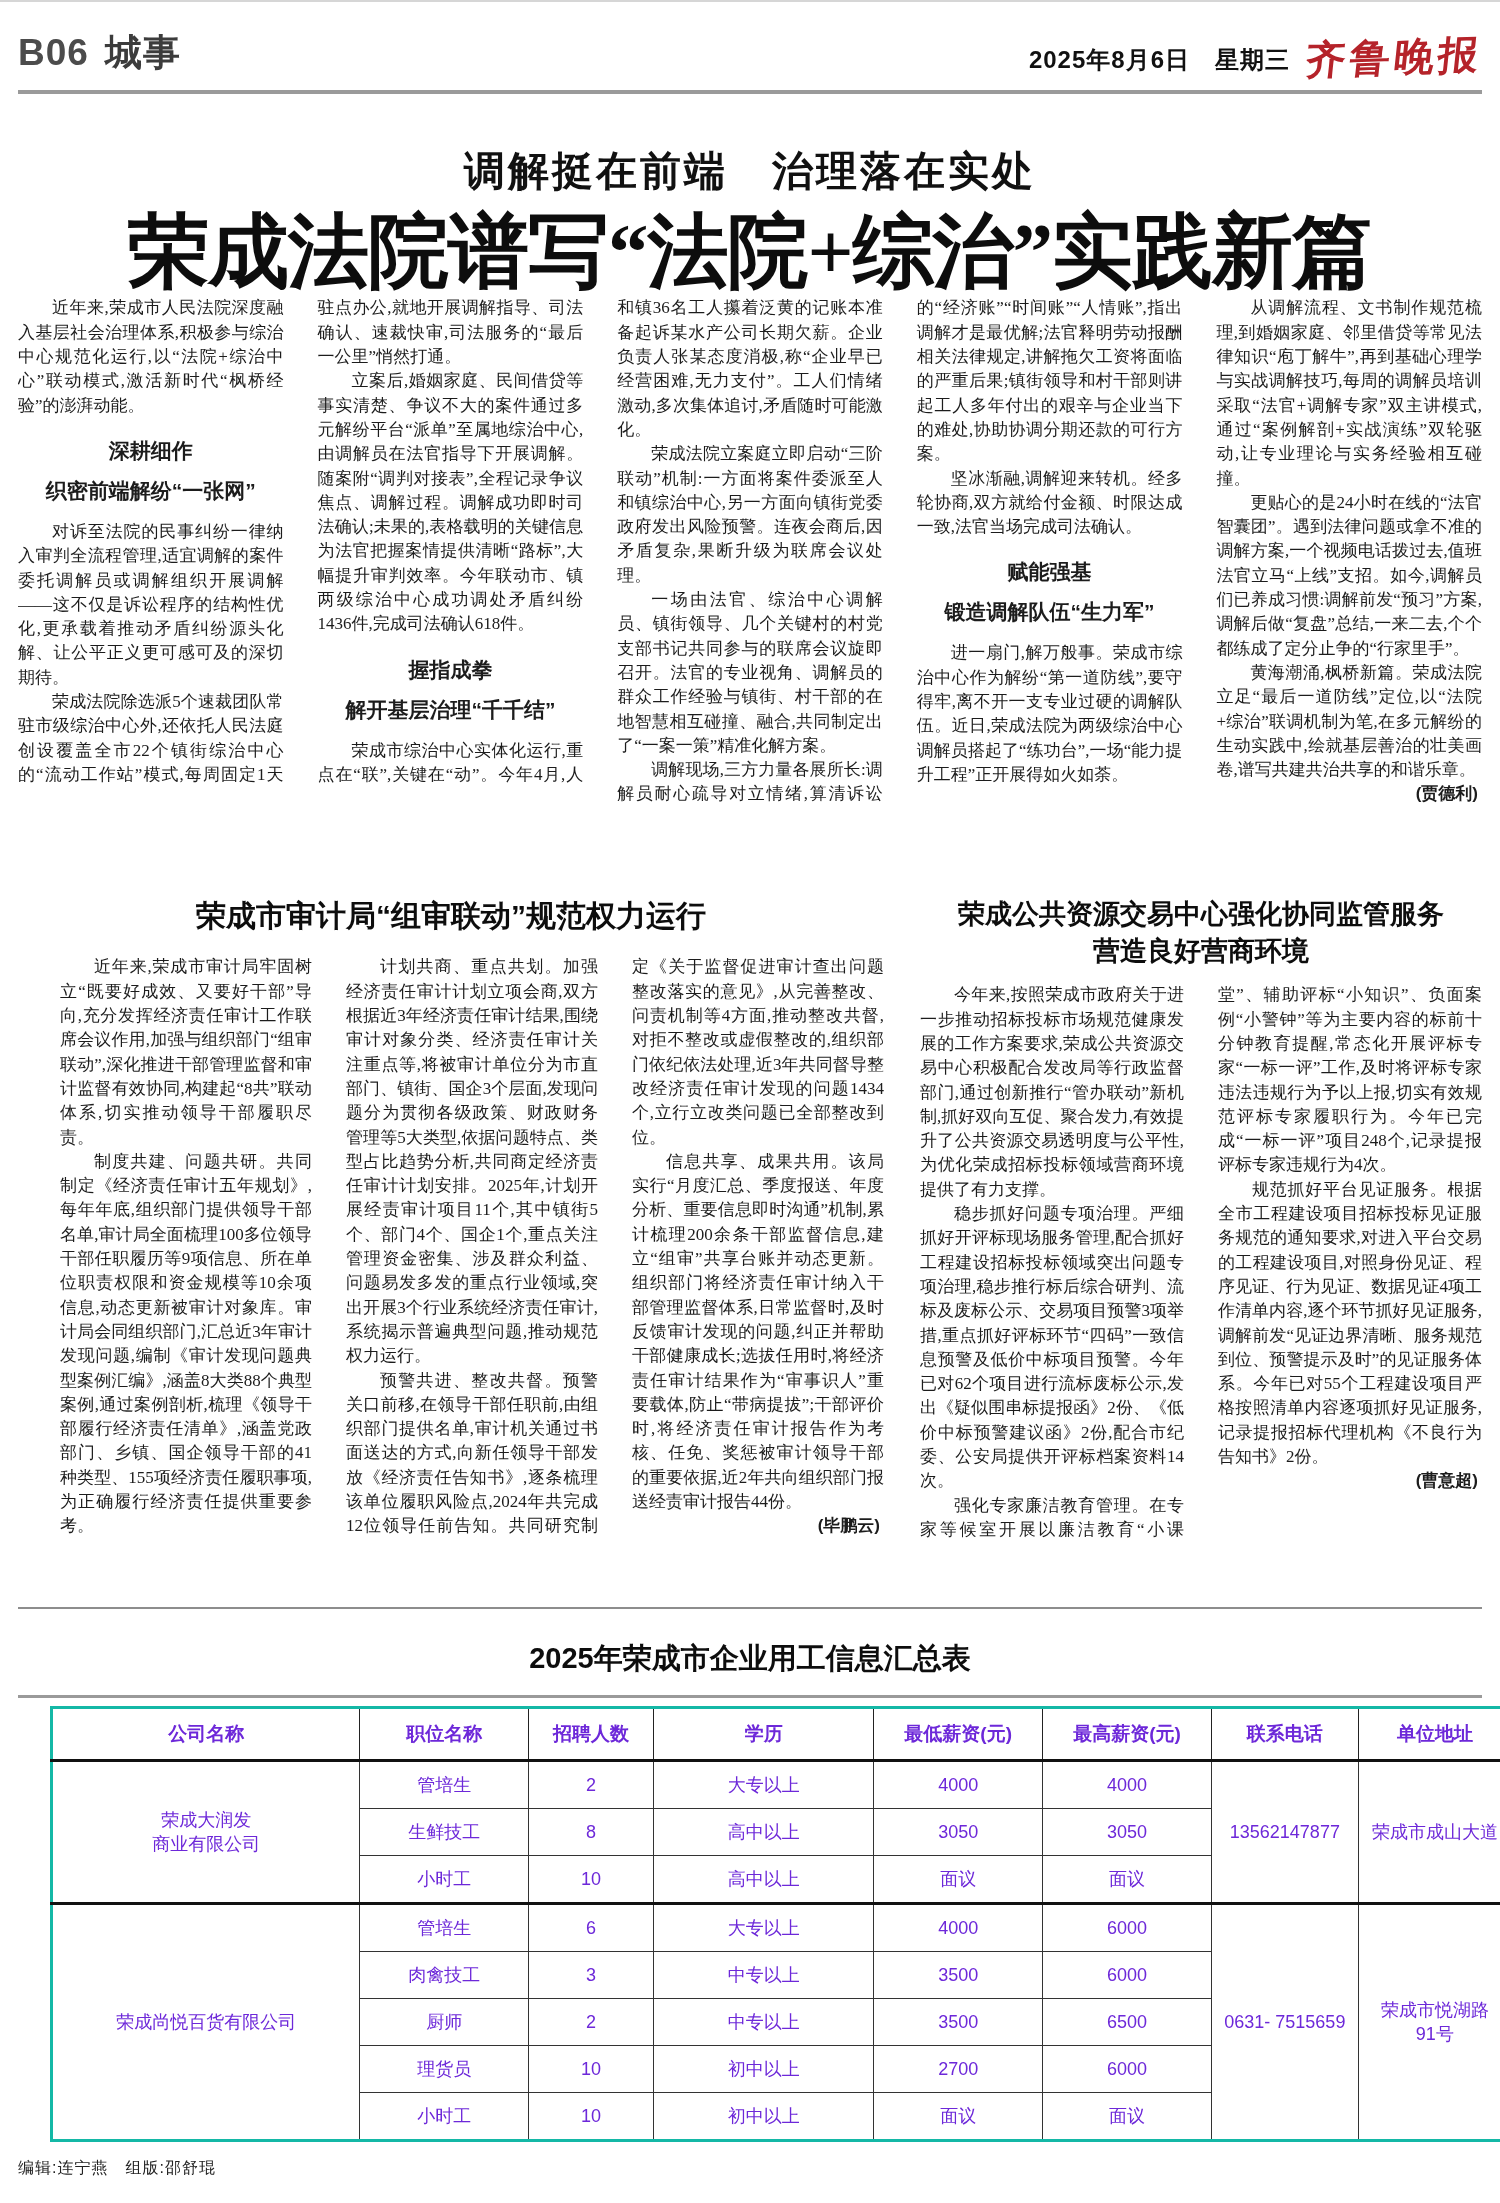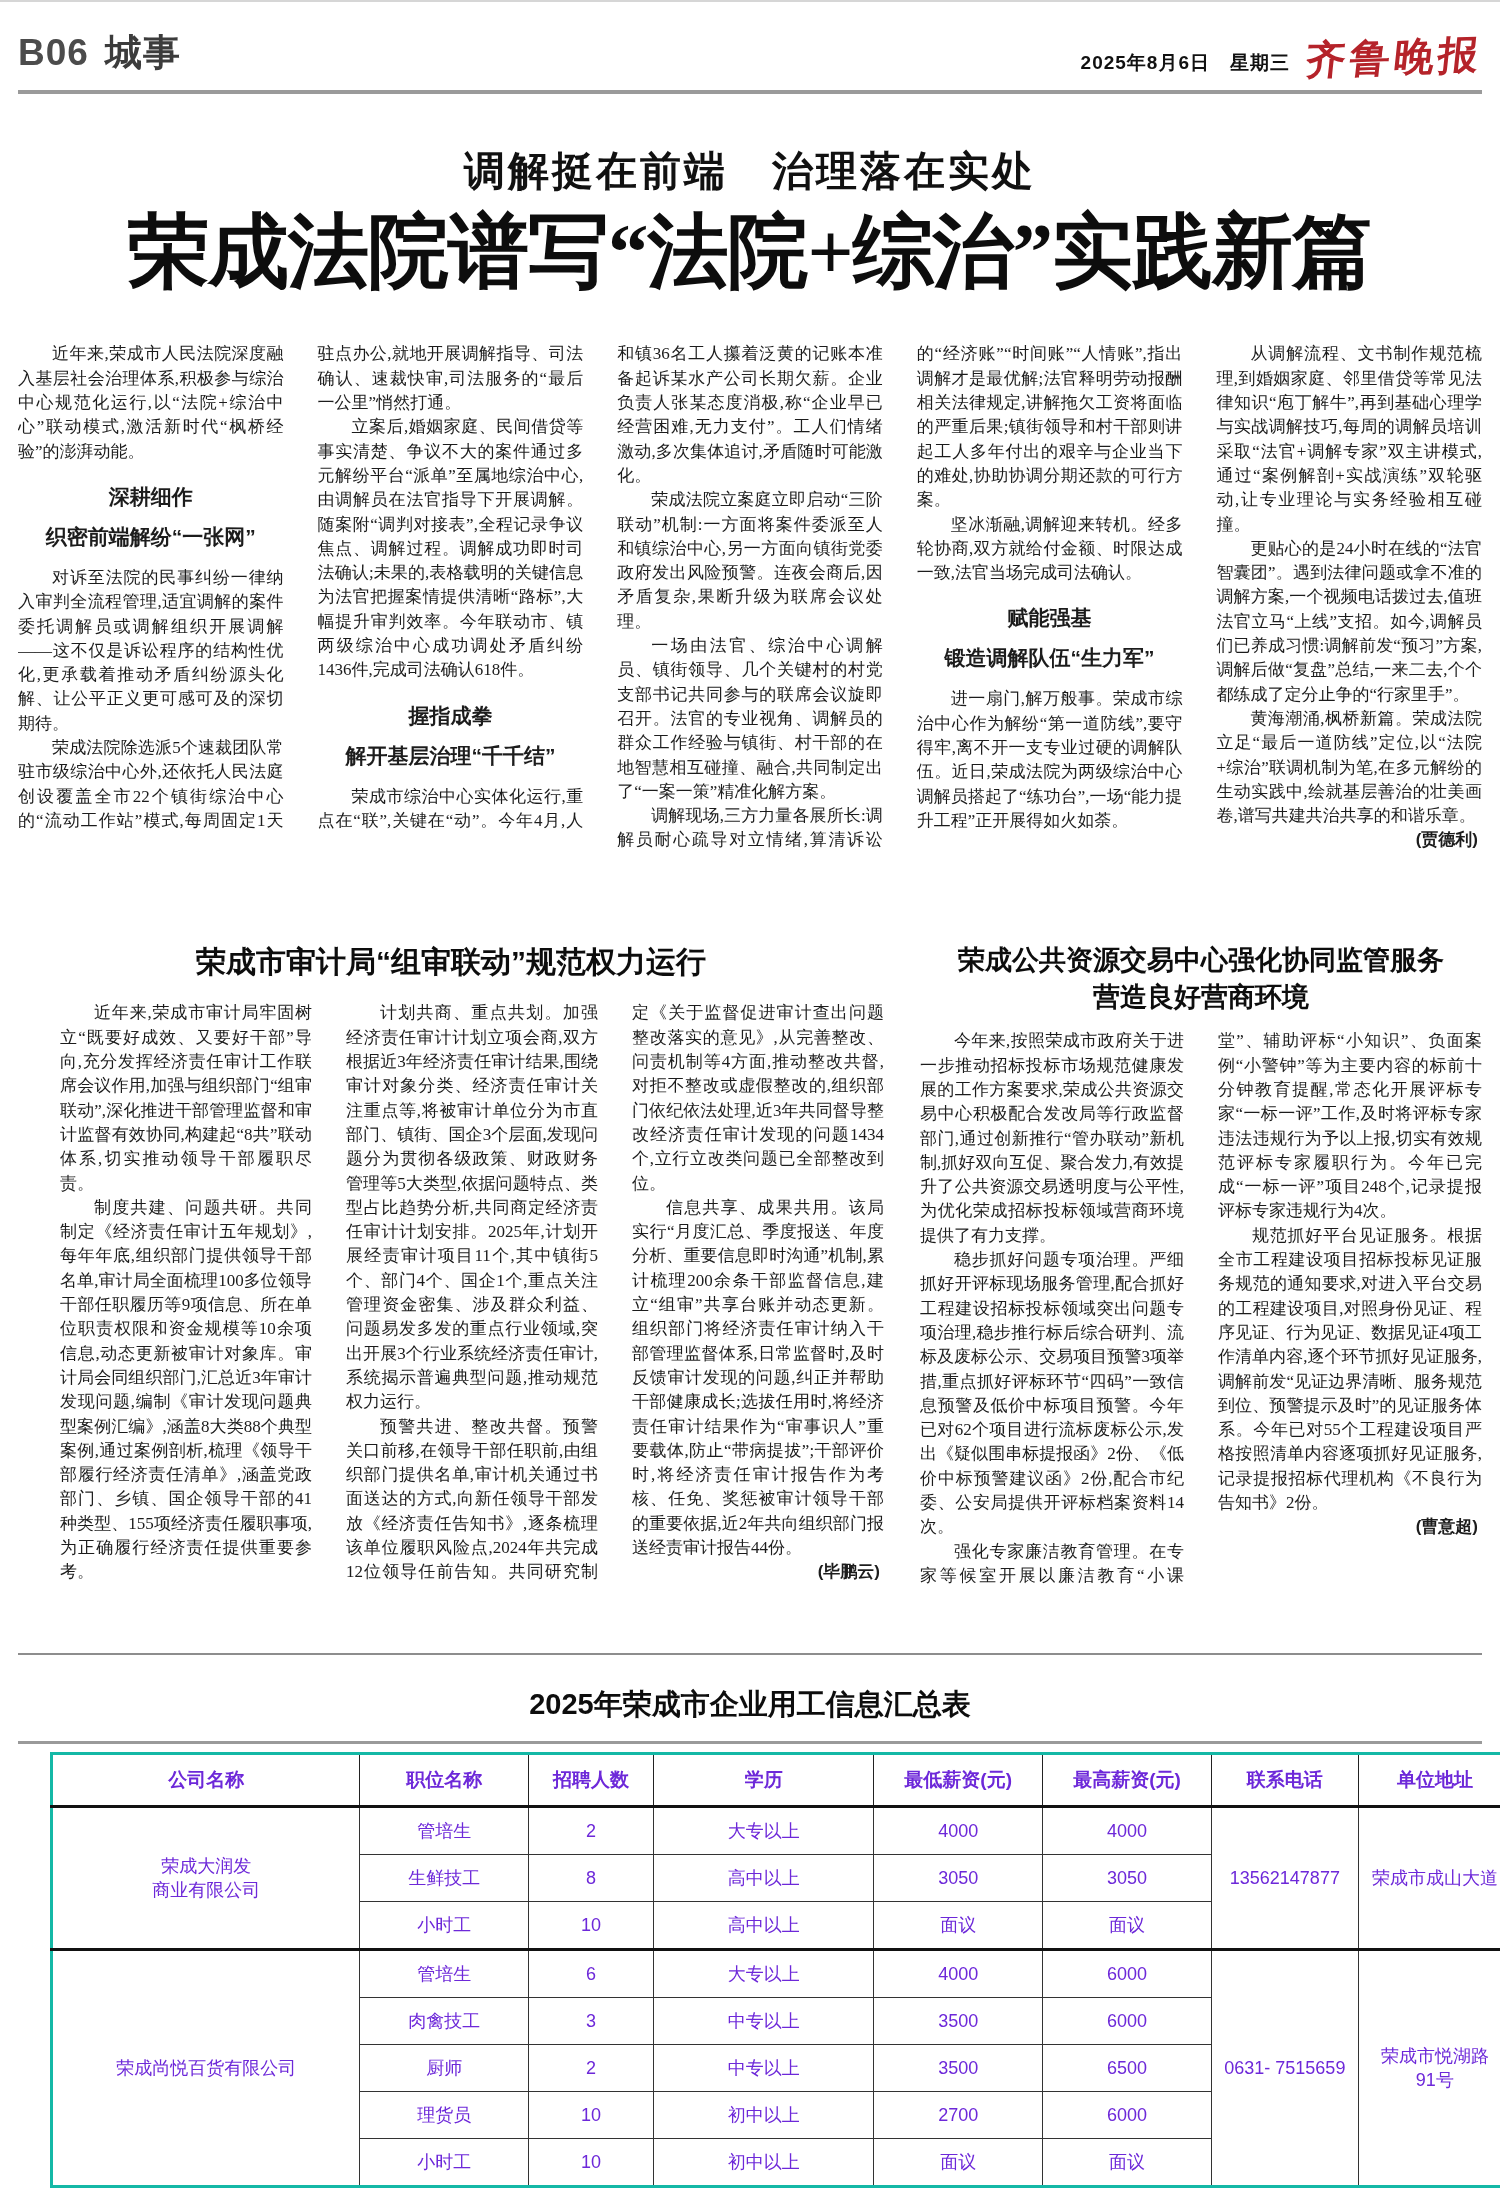--- a/index.html
+++ b/index.html
@@ -21,42 +21,42 @@
     padding-top:24px;height:52px;
   }
   .edition-block{
     font-family:"Liberation Sans","DejaVu Sans",sans-serif;
     font-weight:bold;font-size:37px;color:#4c4c4c;letter-spacing:1px;
   }
   .edition-block .section-name{color:#3c3c3c;margin-left:16px;}
   .dateline-block{display:flex;align-items:flex-end;gap:16px;padding-bottom:2px;}
   .date-text{
     font-family:"Liberation Sans","DejaVu Sans",sans-serif;
-    font-weight:bold;font-size:19px;color:#111;letter-spacing:1px;
+    font-weight:bold;font-size:24px;color:#111;letter-spacing:1px;
   }
   .paper-logo{
     font-family:"Liberation Serif","DejaVu Serif",serif;
     font-weight:bold;font-size:40px;line-height:.9;color:#b5232a;
     transform:skewX(-8deg) rotate(-2deg);letter-spacing:4px;
   }
   .masthead-rule{height:4px;background:#9a9a9a;margin-top:12px;}
   
   .kicker{
     margin-top:50px;text-align:center;
     font-family:"Liberation Sans","DejaVu Sans",sans-serif;
     font-weight:bold;font-size:41px;color:#111;letter-spacing:3px;
   }
   .headline{
     margin-top:10px;text-align:center;
     font-family:"Liberation Serif","DejaVu Serif",serif;
     font-weight:900;font-size:81px;line-height:1.08;color:#0d0d0d;
     letter-spacing:-1px;white-space:nowrap;
   }
   .story-cols{
-    margin-top:46px;height:556px;
+    height:556px;
     column-count:5;column-gap:34px;column-fill:balance;
     font-size:17px;line-height:1.43;text-align:justify;
     overflow:hidden;
   }
   .story-cols p{margin:0;text-indent:2em;}
   .subhead1,.subhead2{
     font-family:"Liberation Sans","DejaVu Sans",sans-serif;
     font-weight:bold;font-size:21px;text-align:center;text-indent:0;
     break-inside:avoid;
   }

